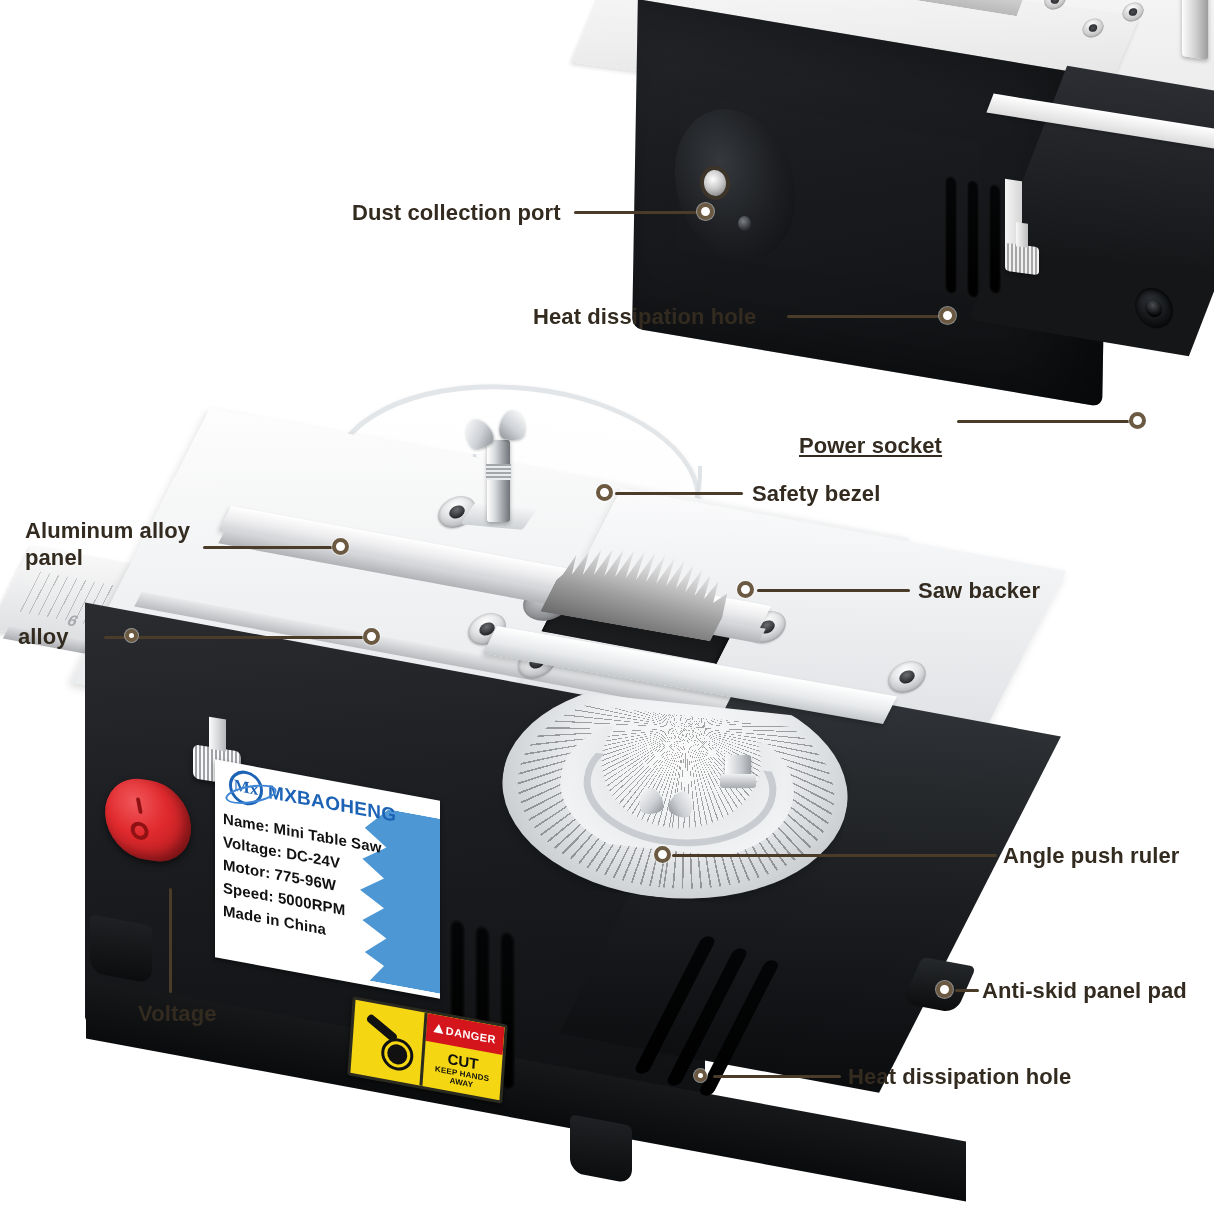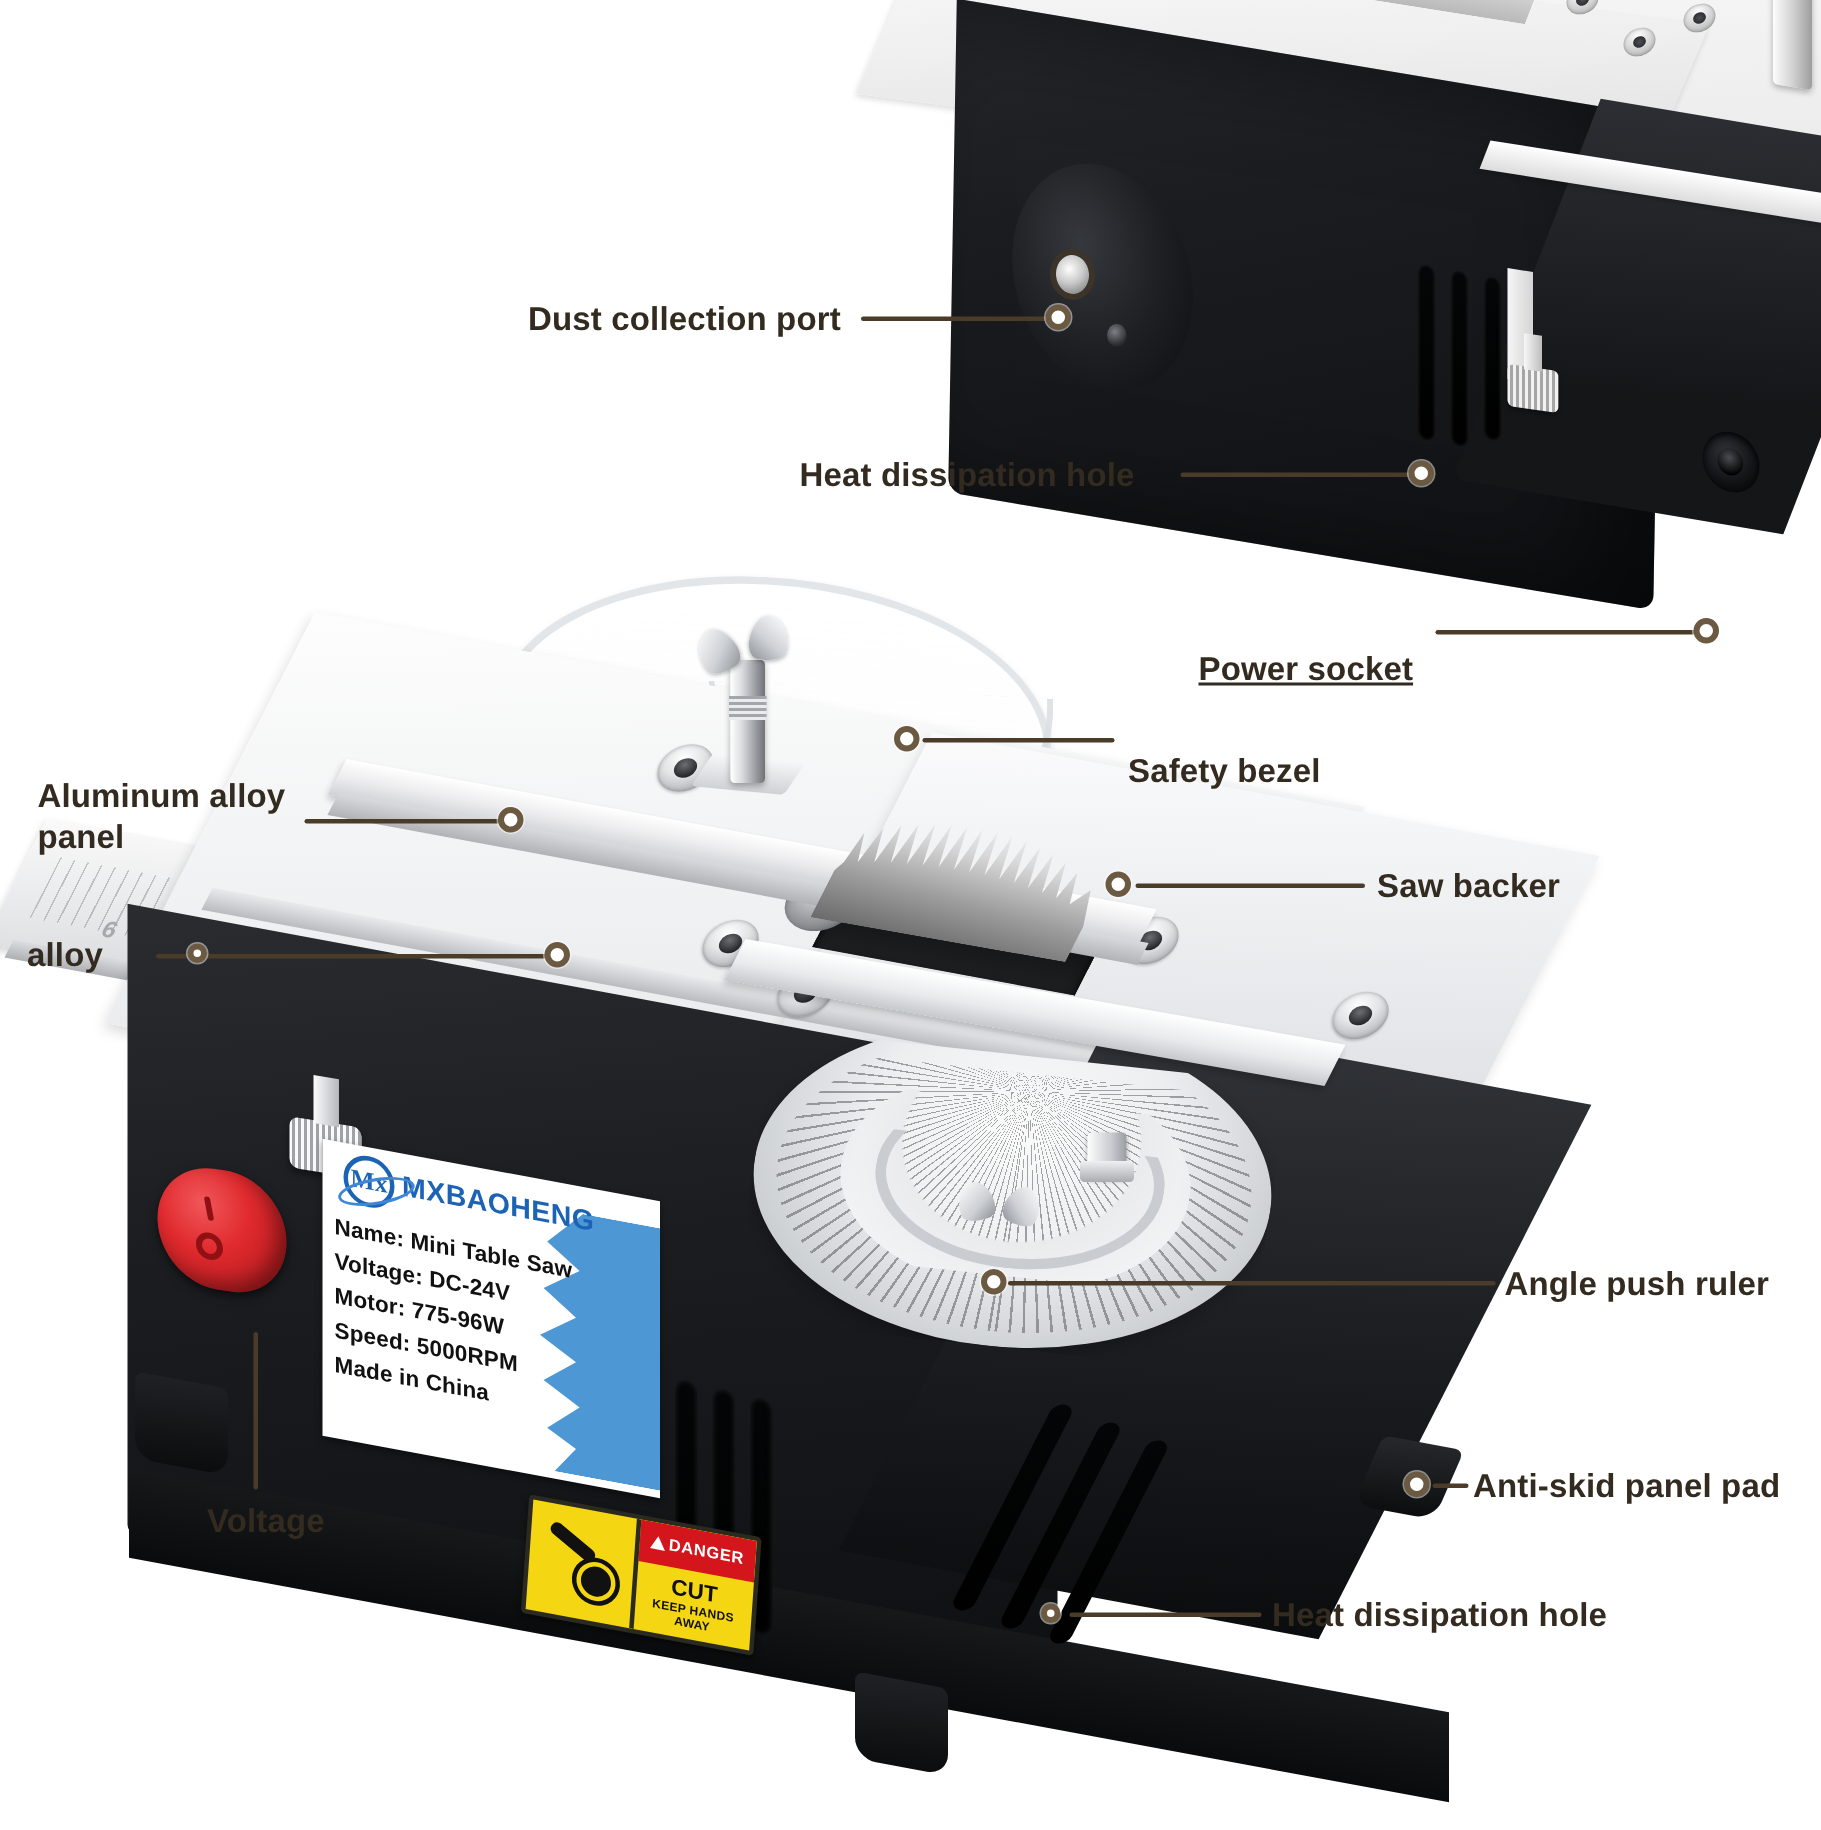--- a/index.html
+++ b/index.html
@@ -677,21 +677,21 @@
     <div class="cl-dot" style="left:939px; top:307px;"></div>
   </div>
 
   <div class="callout">
     <div class="cl-text" style="left:799px; top:432px;text-decoration:underline;">Power socket</div>
     <div class="cl-line" style="left:957px; top:420px; width:178px;"></div>
     <div class="cl-dot" style="left:1129px; top:412px;"></div>
   </div>
 
   <div class="callout">
-    <div class="cl-text" style="left:752px; top:480px;margin-top:20px;">Safety bezel</div>
+    <div class="cl-text" style="left:752px; top:480px;">Safety bezel</div>
     <div class="cl-line" style="left:615px; top:492px; width:128px;"></div>
     <div class="cl-dot" style="left:596px; top:484px;"></div>
   </div>
 
   <div class="callout">
     <div class="cl-text" style="left:918px; top:577px;">Saw backer</div>
     <div class="cl-line" style="left:757px; top:589px; width:153px;"></div>
     <div class="cl-dot" style="left:737px; top:581px;"></div>
   </div>
 

